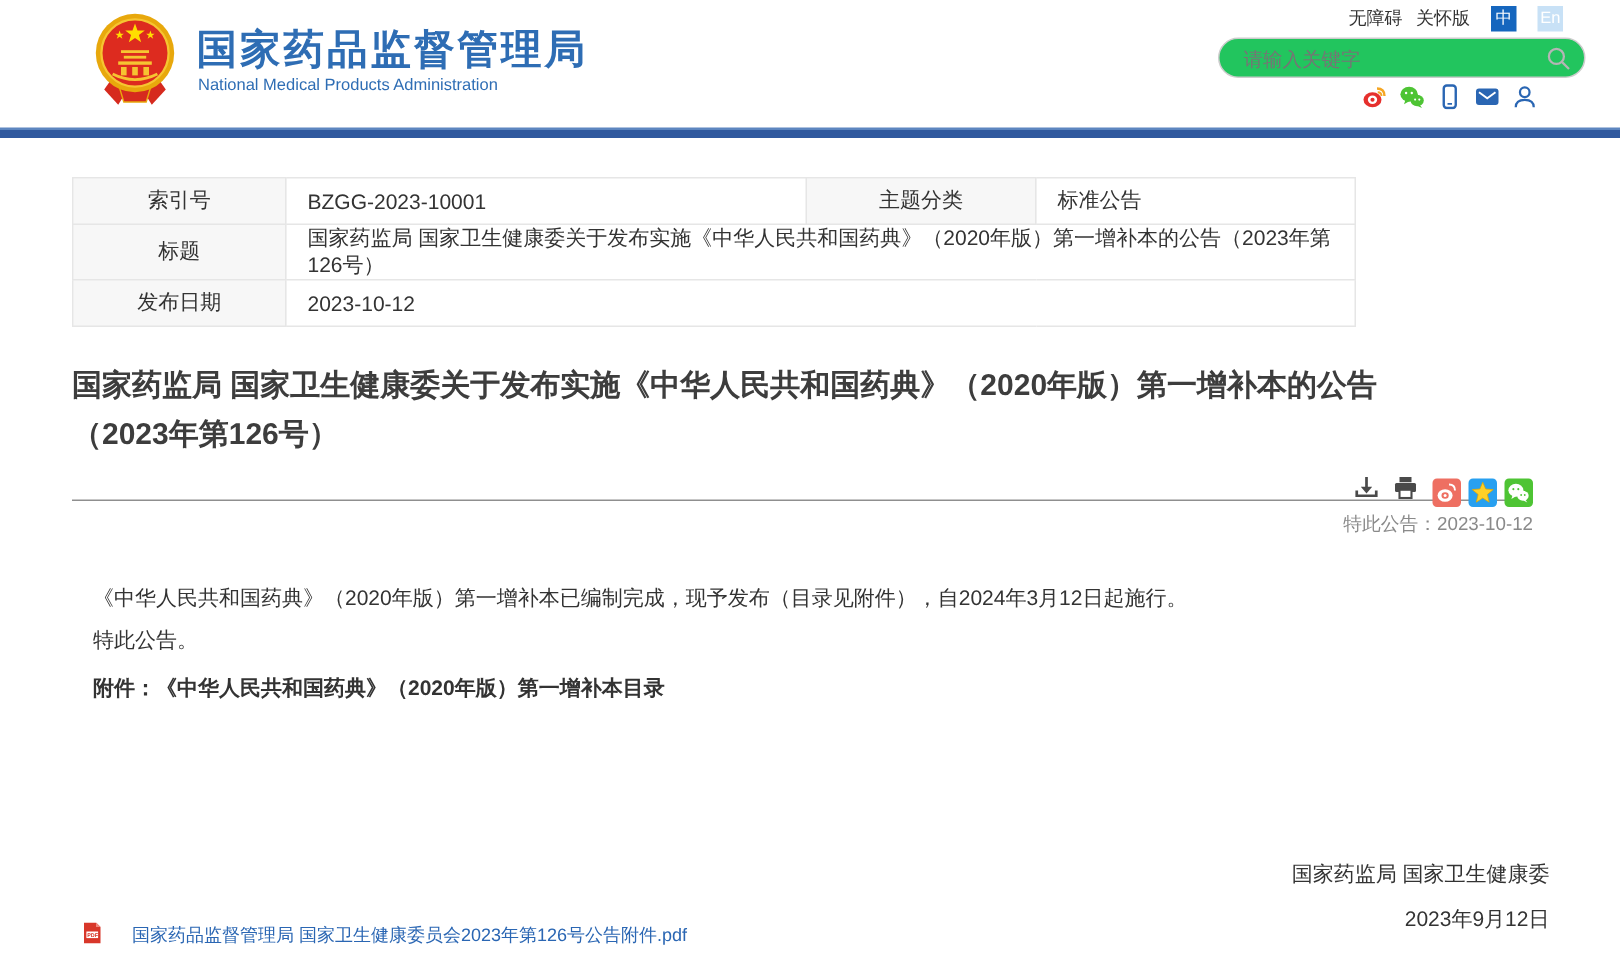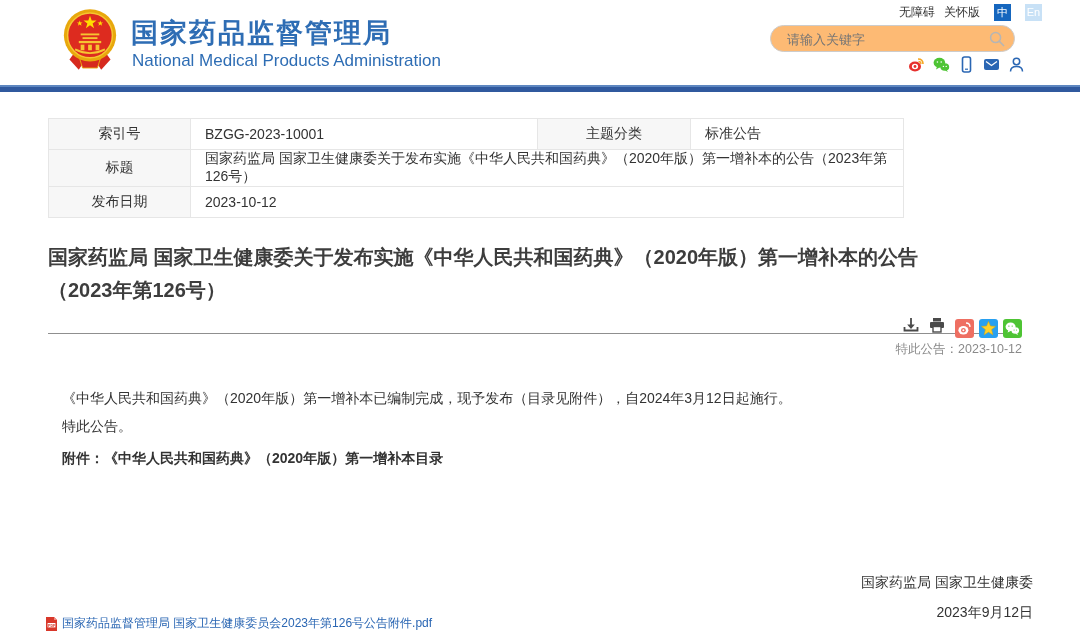--- a/index.html
+++ b/index.html
@@ -6,27 +6,27 @@
   body{
     width:1080px;height:640px;position:relative;overflow:hidden;
     background:#ffffff;
     font-family:"Liberation Sans","DejaVu Sans",sans-serif;
     color:#333;
   }
   
   .header{position:absolute;top:0;left:0;width:1080px;height:85px;background:#fff;}
   .emblem{position:absolute;left:62px;top:8px;width:56px;height:64px;}
   .site-title{position:absolute;left:131px;top:15px;font-size:27px;font-weight:bold;color:#2e6db4;letter-spacing:2px;white-space:nowrap;}
-  .site-subtitle{position:absolute;left:132px;top:51px;font-size:17px;color:#2e6db4;white-space:nowrap;}
+  .site-subtitle{position:absolute;left:132px;top:51px;font-size:11px;color:#2e6db4;white-space:nowrap;}
   .top-links{position:absolute;top:4px;left:899px;font-size:12px;color:#333;display:flex;align-items:center;gap:9px;}
   .top-link{cursor:pointer;}
   .lang-btn{display:inline-block;width:17px;height:17px;line-height:17px;text-align:center;font-size:11px;color:#fff;cursor:pointer;margin-left:5px;}
   .lang-zh{background:#1566be;}
   .lang-en{background:#c8e1f6;}
-  .searchbar{position:absolute;left:770px;top:25px;width:245px;height:27px;border:1px solid #ccc;border-radius:15px;background:#fdba74;box-sizing:border-box;}
+  .searchbar{position:absolute;left:812px;top:25px;width:245px;height:27px;border:1px solid #ccc;border-radius:15px;background:#22c55e;box-sizing:border-box;}
   .searchbar input{position:absolute;left:14px;top:1px;width:195px;height:23px;border:none;outline:none;font-size:13px;color:#555;background:transparent;font-family:inherit;}
   .searchbar .mag{position:absolute;right:9px;top:5px;width:16px;height:16px;cursor:pointer;}
   .social-row{position:absolute;top:56px;left:908px;display:flex;align-items:center;gap:8px;}
   .social-row .sicon{width:17px;height:17px;cursor:pointer;}
   .blue-bar{position:absolute;top:85px;left:0;width:1080px;height:7px;background:linear-gradient(#5d86c0 0,#5d86c0 2px,#30599e 2px,#30599e 100%);}
   
   .info-table{position:absolute;left:48px;top:118px;width:856px;border-collapse:collapse;font-size:14px;table-layout:fixed;}
   .info-table td{border:1px solid #e6e6e6;height:31px;padding:0 14px;box-sizing:border-box;}
   .info-table td.lbl{background:#f7f7f7;text-align:center;color:#333;padding:0;}
   .col-l1{width:142px;} .col-v1{width:347px;margin-top:16px;} .col-l2{width:153px;}
@@ -37,21 +37,21 @@
   .tool-btn{width:16px;height:16px;margin-right:5px;margin-bottom:5px;cursor:pointer;}
   .share-btn{width:19px;height:19px;border-radius:3px;display:flex;align-items:center;justify-content:center;cursor:pointer;}
   .share-weibo{background:#ee6f62;}
   .share-qzone{background:#28a0f0;}
   .share-wechat{background:#4ec434;}
   .pub-time{position:absolute;right:58px;top:341px;font-size:12.5px;color:#8a8a8a;}
   .para{position:absolute;left:62px;width:960px;font-size:14px;color:#333;line-height:20px;}
   .p1{top:388px;} .p2{top:416px;} .attach{top:448px;font-weight:bold;}
   .signature{position:absolute;right:47px;top:567px;font-size:14px;color:#333;text-align:right;line-height:30px;}
   
-  .pdf-row{position:absolute;left:45px;top:615px;display:flex;align-items:center;gap:4px;}
+  .pdf-row{position:absolute;left:55px;top:615px;display:flex;align-items:flex-start;gap:20px;}
   .pdf-row .pdficon{width:13px;height:14px;}
   .pdf-link{font-size:12px;color:#2a66b3;cursor:pointer;text-decoration:none;}
 </style>
 </head>
 <body>
 
 <div class="header">
 
   <svg class="emblem" viewBox="0 0 60 68">
     <polygon points="13,48 23,58 18,66 8,55" fill="#d62a1e"></polygon>

